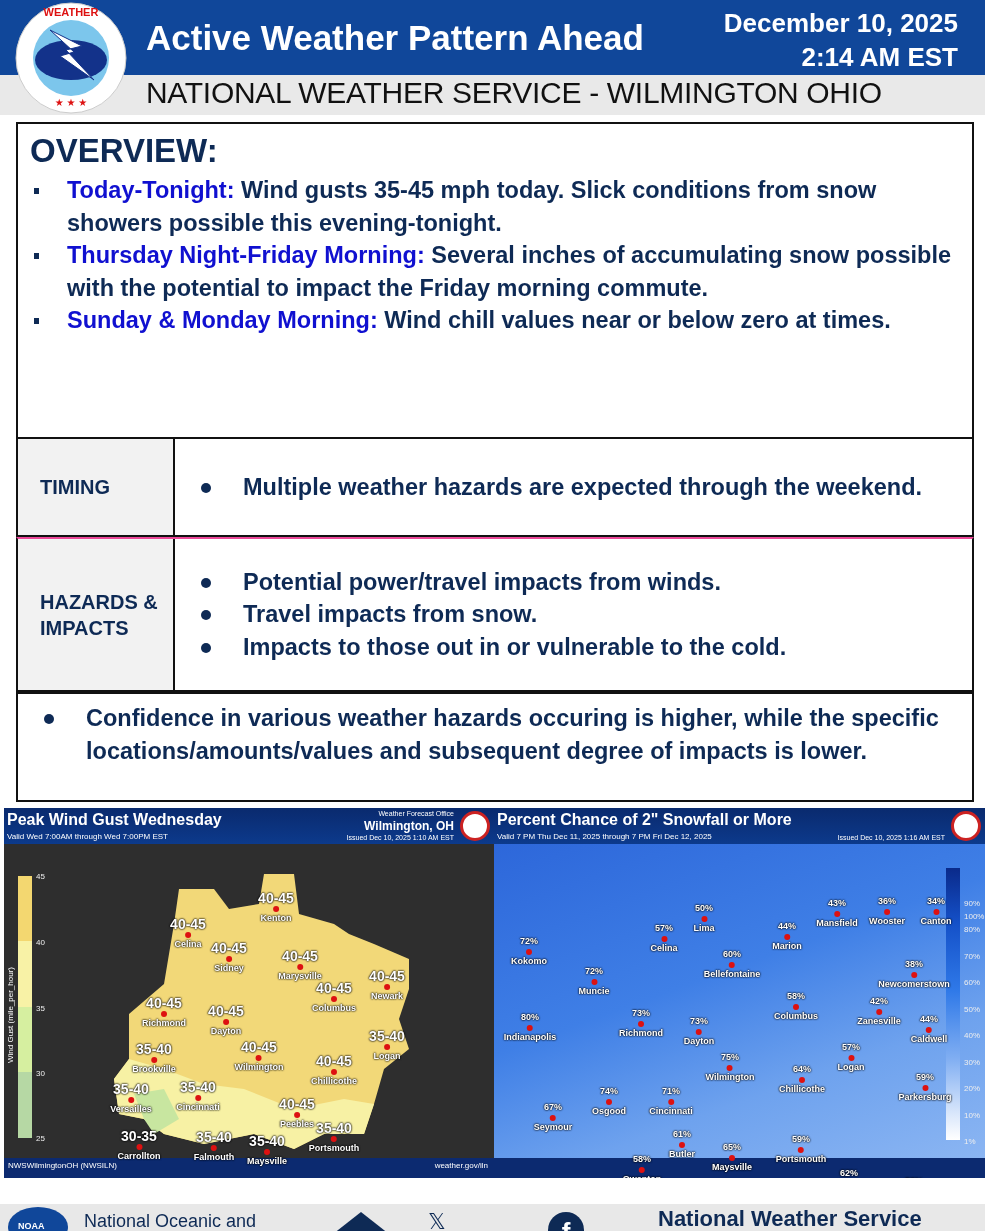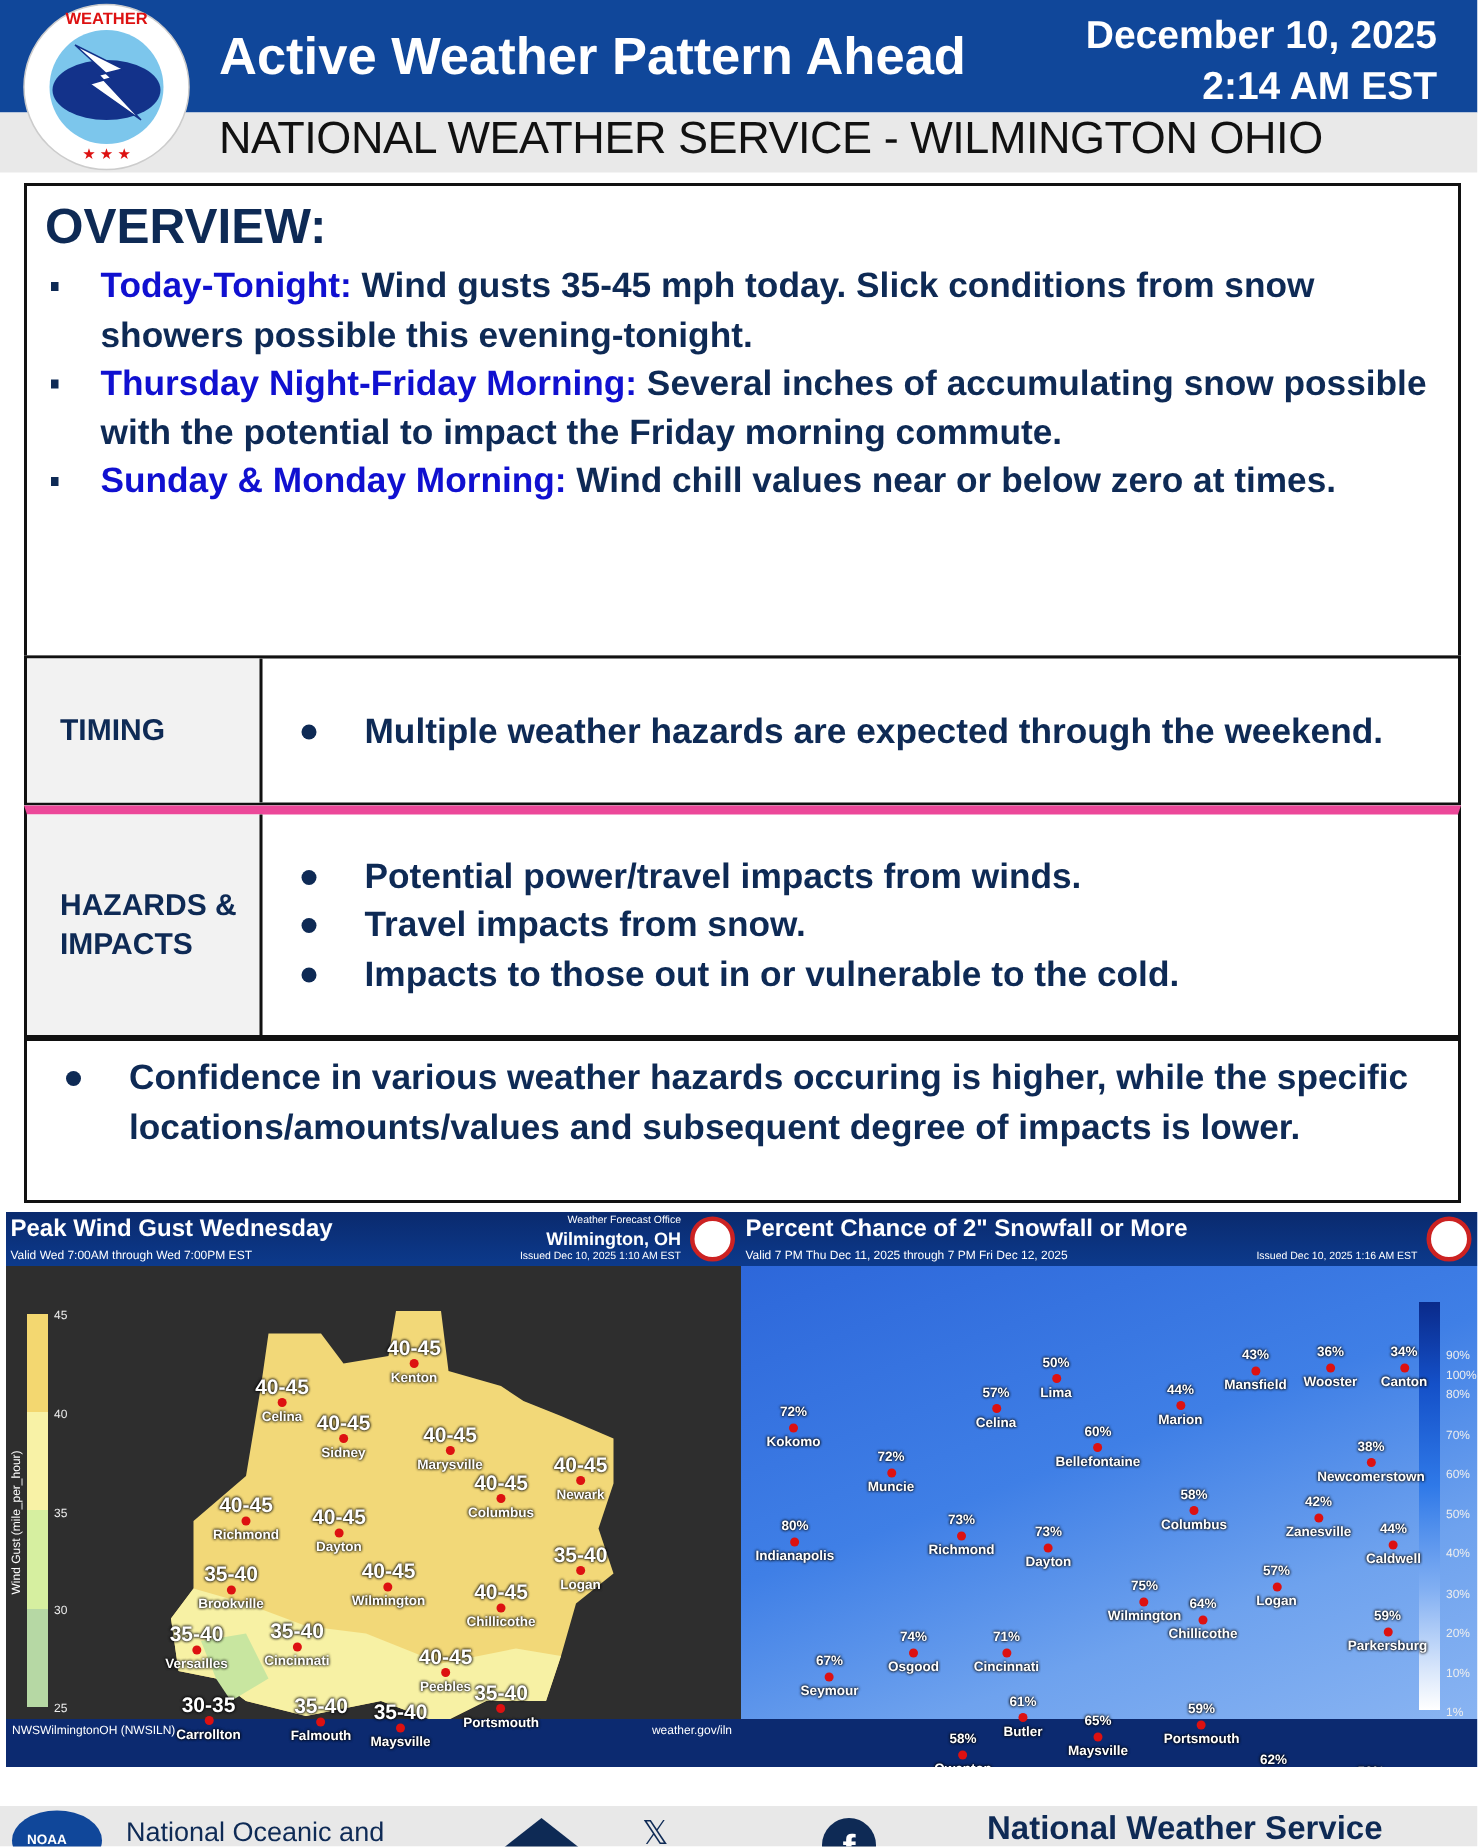--- a/index.html
+++ b/index.html
@@ -26,21 +26,21 @@
 .map{position:absolute;top:808px;height:370px;overflow:hidden}
 .mapw{left:4px;width:490px;background:#2e2e2e}
 .maps{left:494px;width:491px;background:#2d6fe0}
 .mhead{position:absolute;left:0;top:0;width:100%;height:36px;background:linear-gradient(#0a2a6e,#0c3a8c);color:#fff}
 .mhead .t{position:absolute;left:3px;top:3px;font-size:16px;font-weight:bold}
 .mhead .v{position:absolute;left:3px;top:24px;font-size:8px}
 .mhead .o1{position:absolute;right:40px;top:2px;font-size:7px;text-align:right}
 .mhead .o2{position:absolute;right:40px;top:11px;font-size:12px;font-weight:bold}
 .mhead .o3{position:absolute;right:40px;top:26px;font-size:7px}
 .mhead .seal{position:absolute;right:4px;top:3px;width:30px;height:30px;border-radius:50%;background:#fff;border:3px solid #c22}
-.mfoot{position:absolute;left:0;bottom:0;width:100%;height:32px;background:#0c2a70;color:#fff;font-size:8px;padding:3px 4px}
+.mfoot{position:absolute;left:0;bottom:0;width:100%;height:20px;background:#0c2a70;color:#fff;font-size:8px;padding:3px 4px}
 .mfoot .r{position:absolute;right:6px;top:3px}
 .lbl{position:absolute;text-align:center;color:#fff;font-weight:bold;text-shadow:0 0 2px #000,0 0 2px #000;white-space:nowrap;transform:translateX(-50%)}
 .lbl .v{font-size:14px;display:block;line-height:14px}
 .lbl .c{font-size:9px;display:block;line-height:10px}
 .lbl .d{display:block;width:6px;height:6px;border-radius:50%;background:#d11;margin:1px auto}
 .slbl .v{font-size:9px}
 .wlegend{position:absolute;left:14px;top:68px;width:14px;height:262px}
 .ticks{position:absolute;left:32px;font-size:8px;color:#eee}
 .slegend{position:absolute;left:452px;top:60px;width:14px;height:272px}
 .footer{position:absolute;left:0;top:1204px;width:985px;height:27px;background:#e8e8e8}
@@ -77,21 +77,21 @@
     <li><span class="k">Sunday &amp; Monday Morning:</span><span> Wind chill values near or below zero at times.</span></li>
   </ul>
 </div>
 
 <div class="row" style="top:437px;height:100px;border-top:2px solid #111">
   <div class="lab">TIMING</div>
   <div class="body">
       <div>Multiple weather hazards are expected through the weekend.</div>
     </div>
 </div>
-<div class="row" style="top:537px;height:155px;border-top:6px solid #ec4899">
+<div class="row" style="top:537px;height:155px;border-top:2px solid #ec4899">
   <div class="lab">HAZARDS &amp; IMPACTS</div>
   <div class="body">
     <div>Potential power/travel impacts from winds.</div>
     <div>Travel impacts from snow.</div>
     <div>Impacts to those out in or vulnerable to the cold.</div>
   </div>
 </div>
 <div class="row" style="top:692px;height:110px;border-top:2px solid #111">
   <div class="body" style="justify-content:flex-start;padding-top:8px">
       <div>Confidence in various weather hazards occuring is higher, while the specific locations/amounts/values and subsequent degree of impacts is lower.</div>
@@ -320,21 +320,21 @@
     <div class="lbl slbl" style="left: 435px; top: 204px;">
       <span class="v">44%</span>
       <span class="d"></span>
       <span class="c">Caldwell</span>
     </div>
     <div class="lbl slbl" style="left: 357px; top: 232px;">
       <span class="v">57%</span>
       <span class="d"></span>
       <span class="c">Logan</span>
     </div>
-    <div class="lbl slbl" style="left: 236px; top: 242px; margin-left: 33px;">
+    <div class="lbl slbl" style="left: 236px; top: 242px;">
       <span class="v">75%</span>
       <span class="d"></span>
       <span class="c">Wilmington</span>
     </div>
     <div class="lbl slbl" style="left: 308px; top: 254px;">
       <span class="v">64%</span>
       <span class="d"></span>
       <span class="c">Chillicothe</span>
     </div>
     <div class="lbl slbl" style="left: 431px; top: 262px;">

